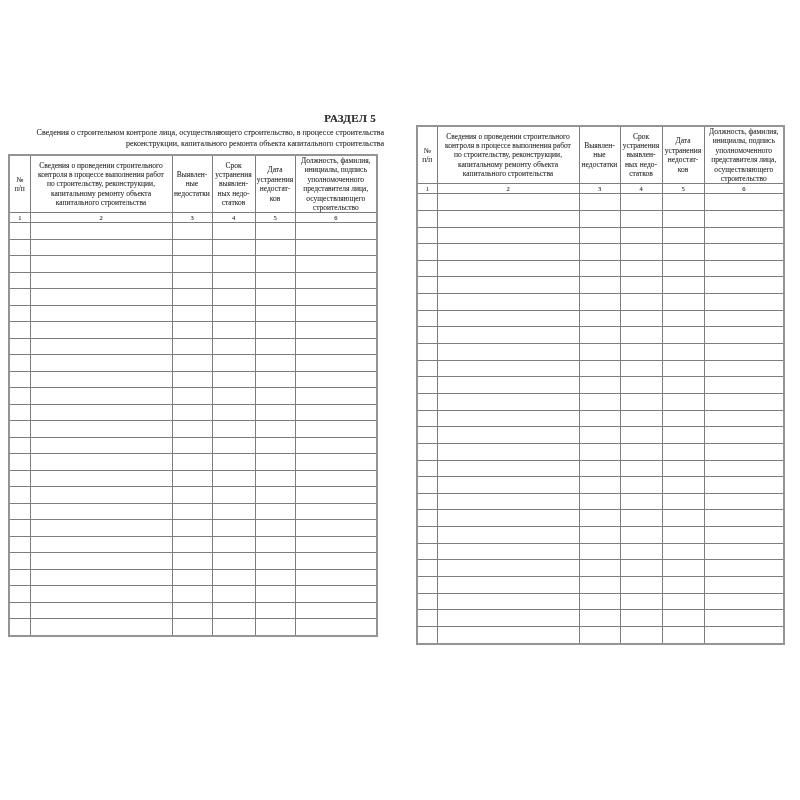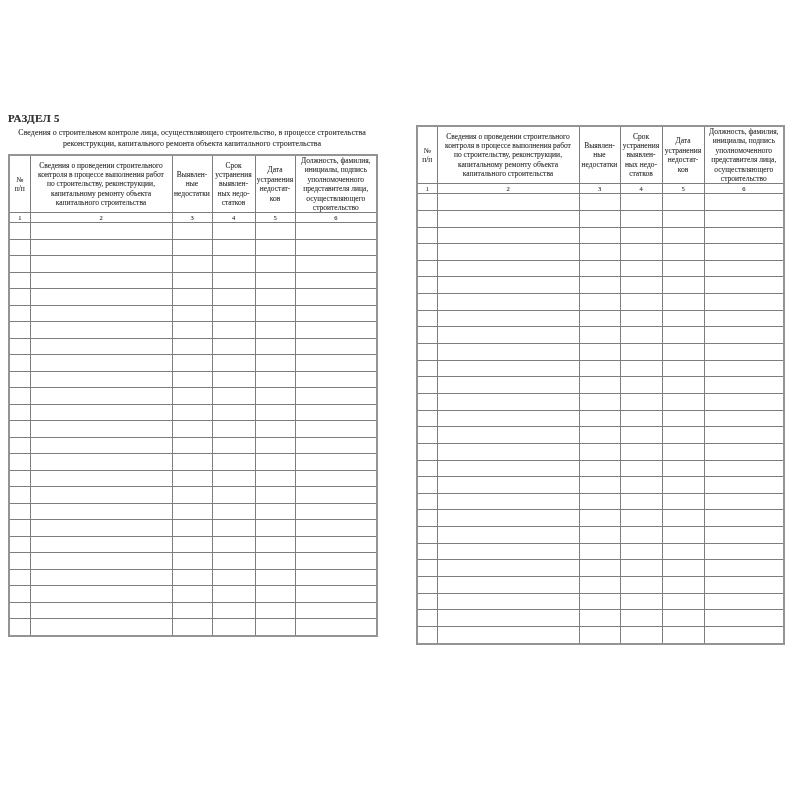--- a/index.html
+++ b/index.html
@@ -14,33 +14,33 @@
     background: #ffffff;
     font-family: "Liberation Serif", "DejaVu Serif", serif;
     color: #3b3b3b;
     overflow: hidden;
   }
   .section-title {
     position: absolute;
     left: 8px;
     top: 112px;
     width: 368px;
-    text-align: left;
+    text-align: right;
     font-weight: bold;
     font-size: 11px;
     letter-spacing: 0.3px;
     color: #333333;
     text-shadow: 0 0 0.5px rgba(60,60,60,0.6);
   }
   .section-subtitle {
     position: absolute;
     left: 0px;
     top: 127px;
     width: 384px;
-    text-align: center;
+    text-align: right;
     font-size: 8px;
     line-height: 1.4;
     white-space: pre-line;
     color: #3b3b3b;
     text-shadow: 0 0 0.5px rgba(60,60,60,0.5);
   }
   table.journal {
     position: absolute;
     border-collapse: collapse;
     table-layout: fixed;

